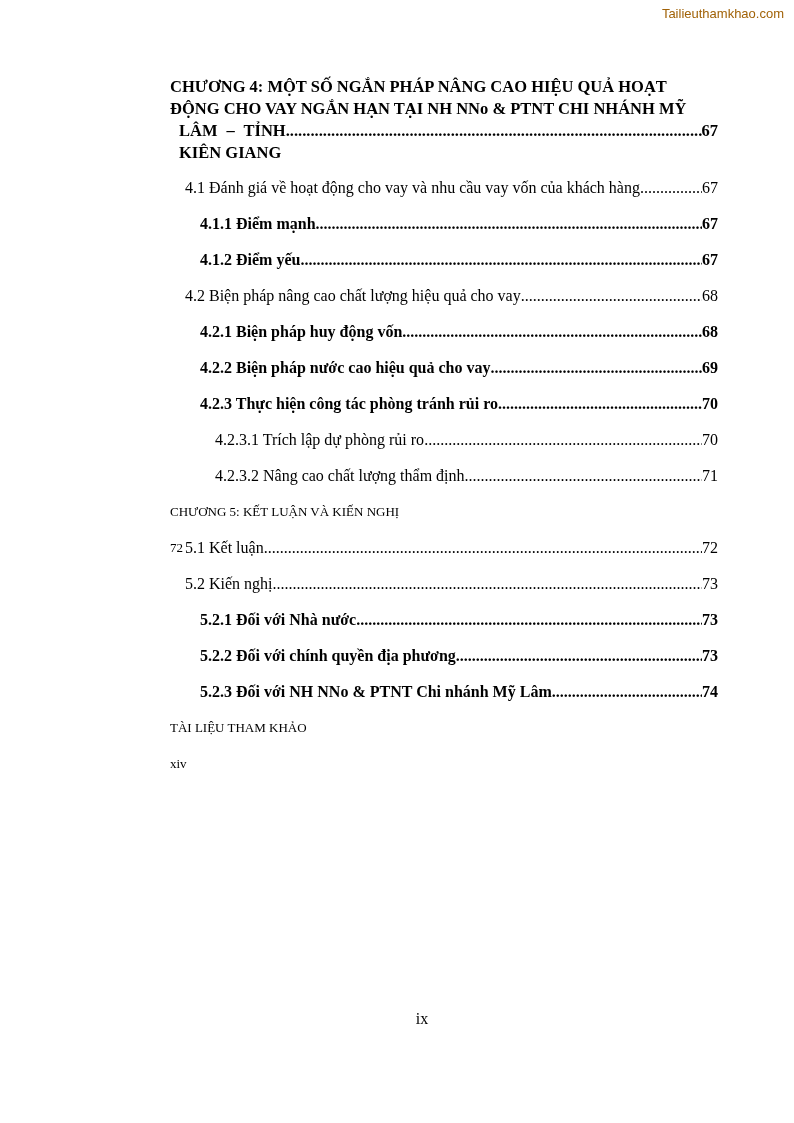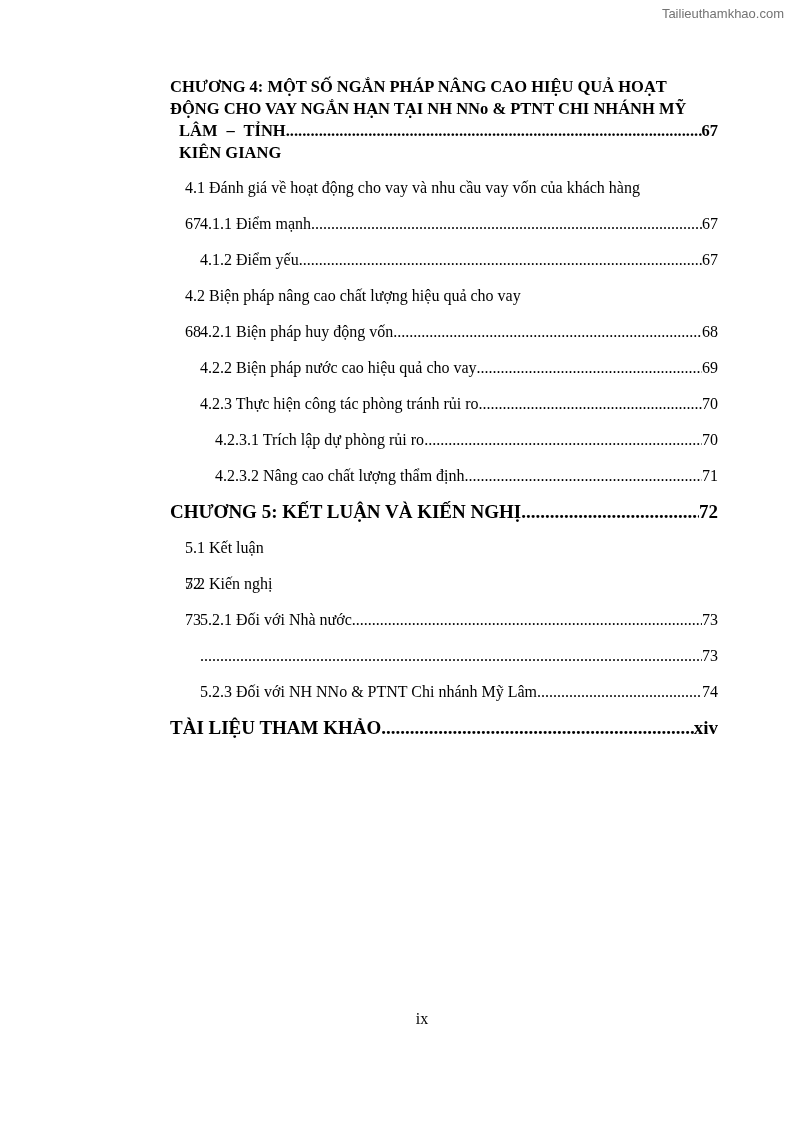--- a/index.html
+++ b/index.html
@@ -4,43 +4,43 @@
 <style>
   html, body { margin: 0; padding: 0; }
   body {
     width: 794px; height: 1123px; background: #ffffff; position: relative;
     font-family: "Liberation Serif", "DejaVu Serif", serif; color: #000;
     overflow: hidden;
   }
   .watermark {
     position: absolute; top: 6px; right: 10px;
     font-family: "Liberation Sans", "DejaVu Sans", sans-serif;
-    font-size: 13px; color: #737373;
+    font-size: 13px; color: #a16207;
   }
   .toc { position: absolute; left: 170px; top: 76px; width: 548px; }
   .chap-multi {
     font-weight: bold; font-size: 16.5px; line-height: 22px; text-align: justify;
   }
   .chap-multi .last { display: flex; align-items: baseline; margin-left: 9px; }
   .row {
     display: flex; align-items: baseline; font-size: 16px; height: 36px; line-height: 36px;
     white-space: nowrap;
   }
   .row .t { flex: 0 0 auto; }
   .row .dots, .chap-multi .dots {
     flex: 1 1 auto; overflow: hidden; white-space: nowrap; min-width: 10px;
   }
   .row .dots::after, .chap-multi .dots::after {
     content: "................................................................................................................................................................................................";
   }
   .row .p { flex: 0 0 auto; }
-  .l1 { padding-left: 15px; flex-direction: column; }
-  .l2 { padding-left: 30px; }
+  .l1 { padding-left: 15px; }
+  .l2 { padding-left: 30px; font-weight: bold; }
   .l3 { padding-left: 45px; }
-  .bold { font-weight: bold; font-size: 19px; }
+  .bold { font-weight: normal; font-size: 13px; flex-direction: column; }
   .pagenum {
     position: absolute; top: 1010px; left: 0; width: 100%; text-align: center; font-size: 16px;
     padding-left: 50px; box-sizing: border-box;
   }
 </style>
 </head>
 <body>
 
 <div class="watermark">Tailieuthamkhao.com</div>
 
@@ -115,20 +115,21 @@
       <span class="t">5.2 Kiến nghị</span>
       <span class="dots"></span>
       <span class="p">73</span>
     </div>
   <div class="row l2">
       <span class="t">5.2.1 Đối với Nhà nước </span>
       <span class="dots"></span>
       <span class="p">73</span>
     </div>
   <div class="row l2">
+      <span class="t">5.2.2 Đối với chính quyền địa phương </span>
       <span class="dots"></span>
       <span class="p">73</span>
     </div>
   <div class="row l2">
       <span class="t">5.2.3 Đối với NH NNo &amp; PTNT Chi nhánh Mỹ Lâm</span>
       <span class="dots"></span>
       <span class="p">74</span>
     </div>
   <div class="row bold">
       <span class="t">TÀI LIỆU THAM KHẢO </span>

